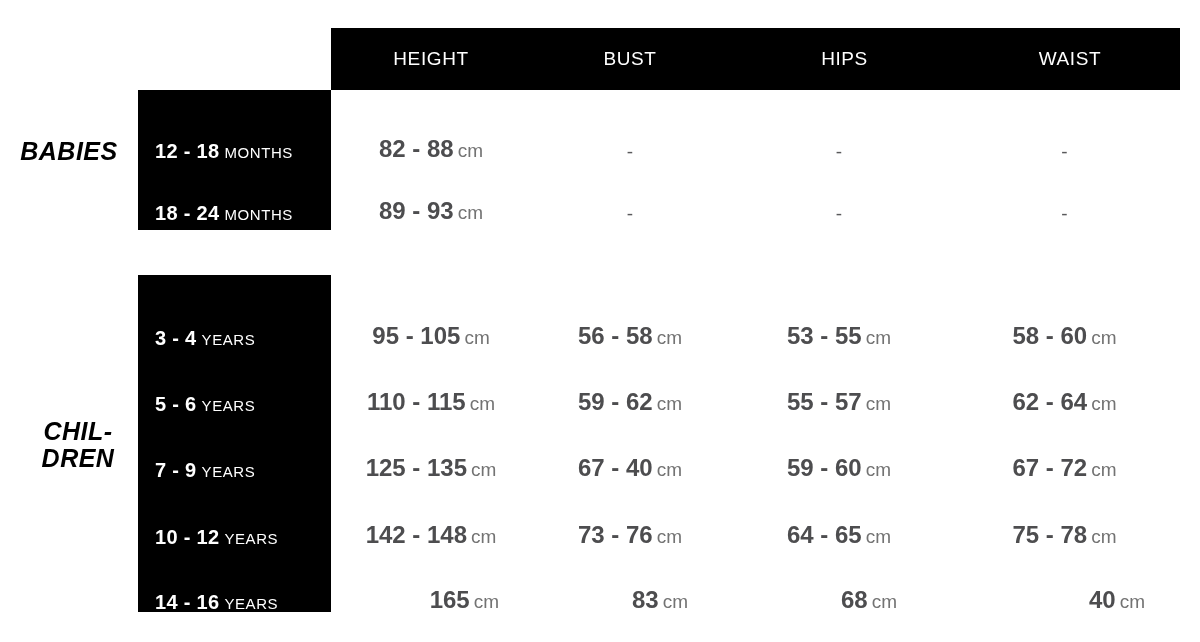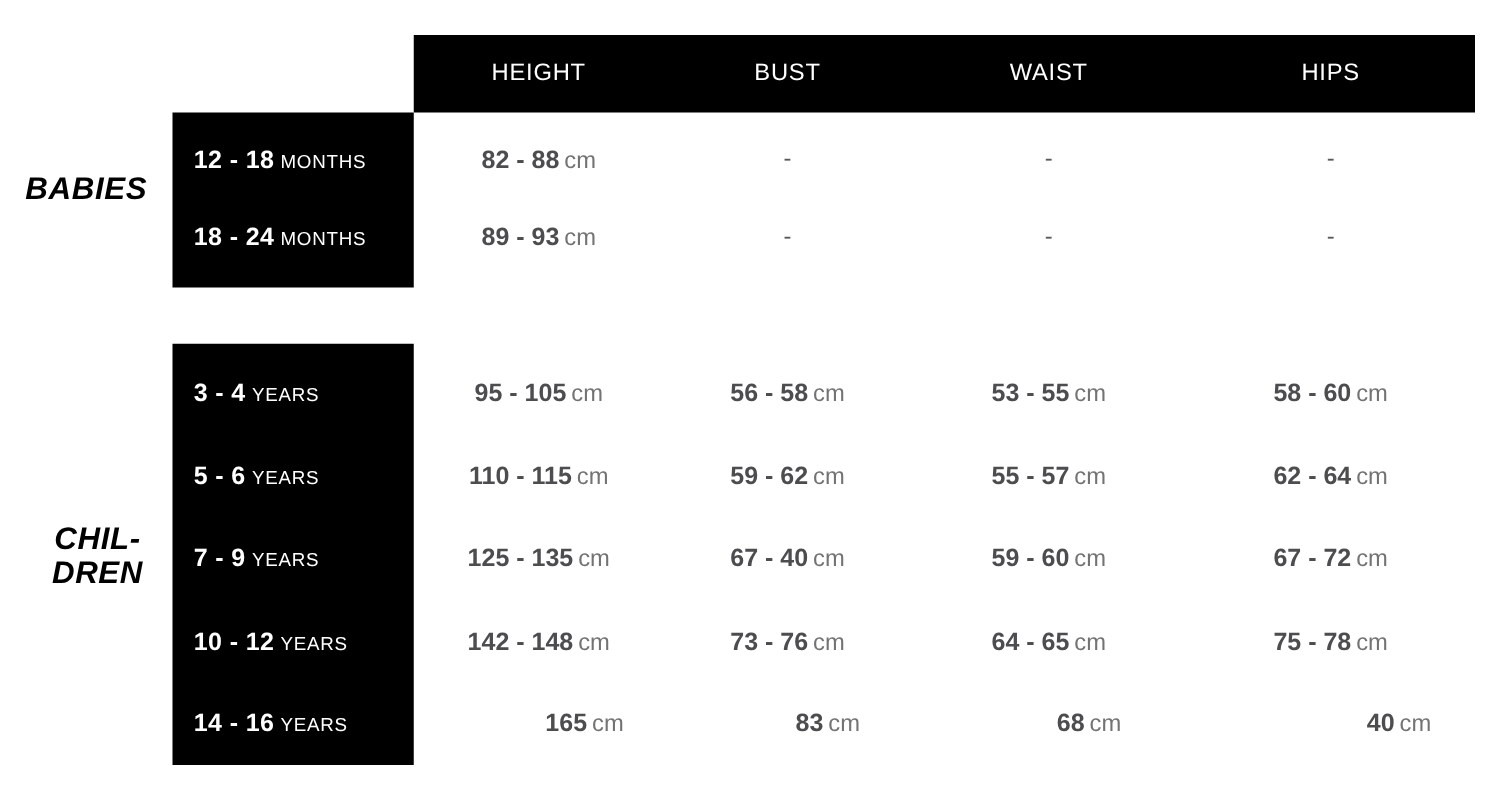--- a/index.html
+++ b/index.html
@@ -95,21 +95,21 @@
     width: 156px;
   }
 
   
   .row {
     position: absolute;
     left: 138px;
     width: 1042px;
     height: 70px;
     display: flex;
-    align-items: center;
+    align-items: flex-end;
   }
   .age-cell {
     flex: 0 0 193px;
     color: #ffffff;
     padding-left: 17px;
     box-sizing: border-box;
     white-space: nowrap;
   }
   .age-num {
     font-size: 20px;
@@ -129,21 +129,21 @@
     text-align: center;
     white-space: nowrap;
   }
   .val-cell.c1 { flex: 0 0 200px; }
   .val-cell.c2 { flex: 0 0 198px; }
   .val-cell.c3 { flex: 0 0 220px; }
   .val-cell.c4 { flex: 0 0 231px; }
 
   .val-num {
     font-weight: bold;
-    font-size: 20px;
+    font-size: 24px;
     color: #4d4d4f;
   }
   .val-unit {
     font-weight: 400;
     font-size: 19px;
     color: #737373;
     margin-left: 4px;
   }
   .val-dash {
     font-weight: 400;
@@ -169,22 +169,22 @@
 </style>
 </head>
 <body>
 
 <div class="sheet">
 
   <div class="header-band"></div>
   <div class="header-row">
     <div class="col-head c1">HEIGHT</div>
     <div class="col-head c2">BUST</div>
+    <div class="col-head c4">HIPS</div>
     <div class="col-head c3">WAIST</div>
-    <div class="col-head c4">HIPS</div>
   </div>
 
   <div class="label-block" id="babies-block"></div>
   <div class="label-block" id="children-block"></div>
 
   <div class="group-title" id="babies-title">BABIES</div>
   <div class="group-title" id="children-title">
     <div>CHIL-</div>
     <div>DREN</div>
   </div>

